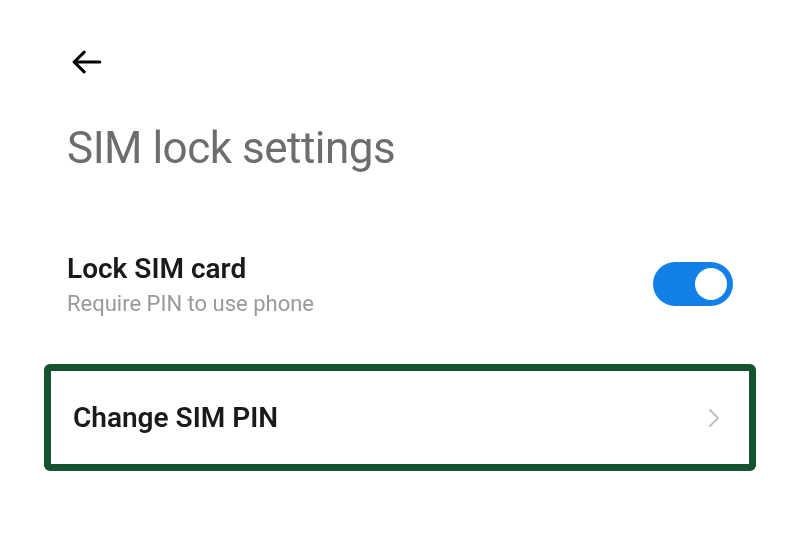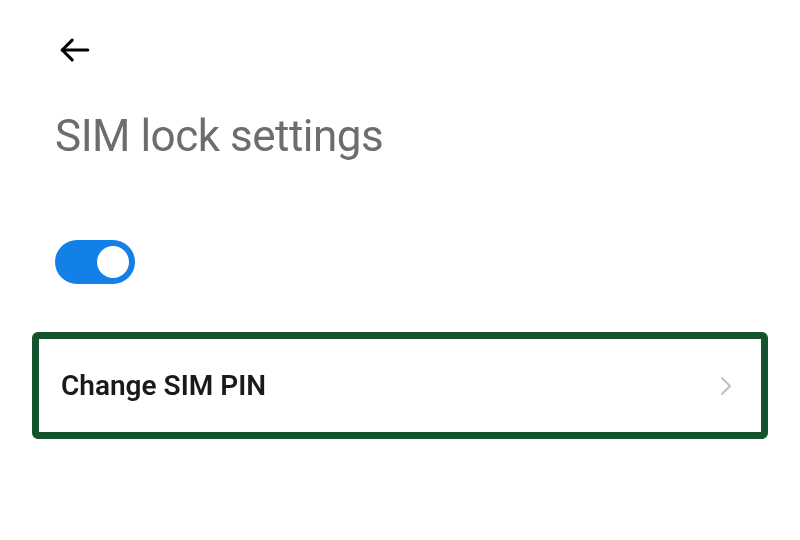--- a/index.html
+++ b/index.html
@@ -8,21 +8,21 @@
       box-sizing: border-box;
     }
     body {
       font-family: -apple-system, BlinkMacSystemFont, 'Segoe UI', Roboto, Helvetica, Arial, sans-serif;
       background: #ffffff;
       width: 800px;
       height: 540px;
       overflow: hidden;
     }
     .container {
-      padding: 0;
+      padding: 12px;
     }
     .header {
       padding: 30px 55px 0 55px;
     }
     .back-icon {
       width: 40px;
       height: 40px;
       display: flex;
       align-items: center;
       justify-content: center;
@@ -114,20 +114,24 @@
       <svg viewBox="0 0 24 24" fill="none" stroke="#000000" stroke-width="2.2" stroke-linecap="round" stroke-linejoin="round">
         <line x1="21" y1="12" x2="3" y2="12"></line>
         <polyline points="10 19 3 12 10 5"></polyline>
       </svg>
     </div>
   </div>
 
   <h1 class="page-title">SIM lock settings</h1>
 
   <div class="setting-row">
+    <div class="setting-text">
+      <div class="setting-label">Lock SIM card</div>
+      <div class="setting-description">Require PIN to use phone</div>
+    </div>
     <div class="toggle">
       <div class="toggle-knob"></div>
     </div>
   </div>
 
   <div class="highlighted-row">
     <div class="highlighted-label">Change SIM PIN</div>
     <div class="chevron-icon">
       <svg viewBox="0 0 14 24" fill="none" stroke="#bfbfbf" stroke-width="2" stroke-linecap="round" stroke-linejoin="round">
         <polyline points="2 4 10 12 2 20"></polyline>

